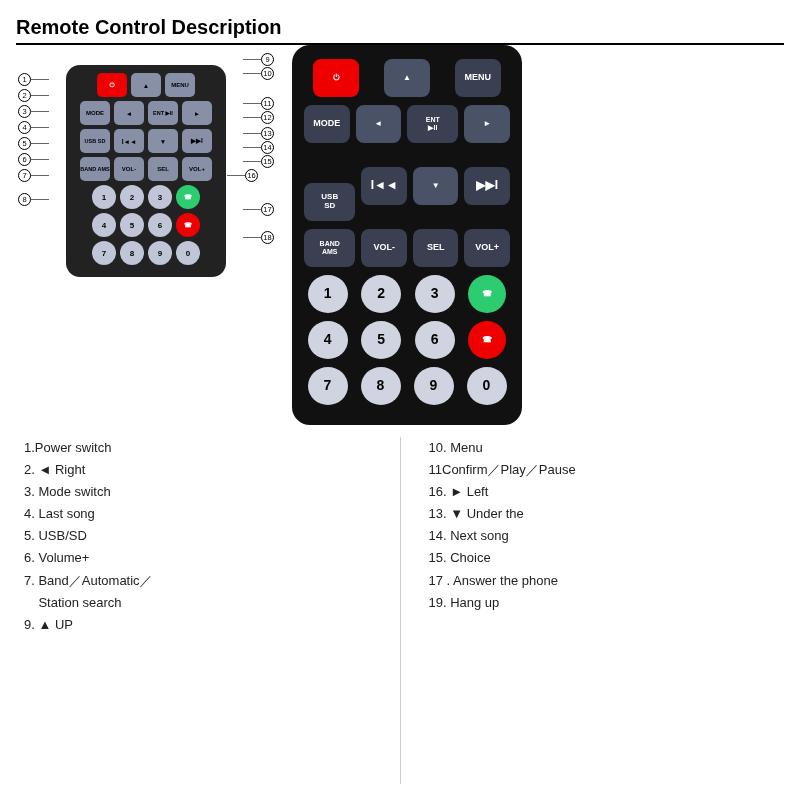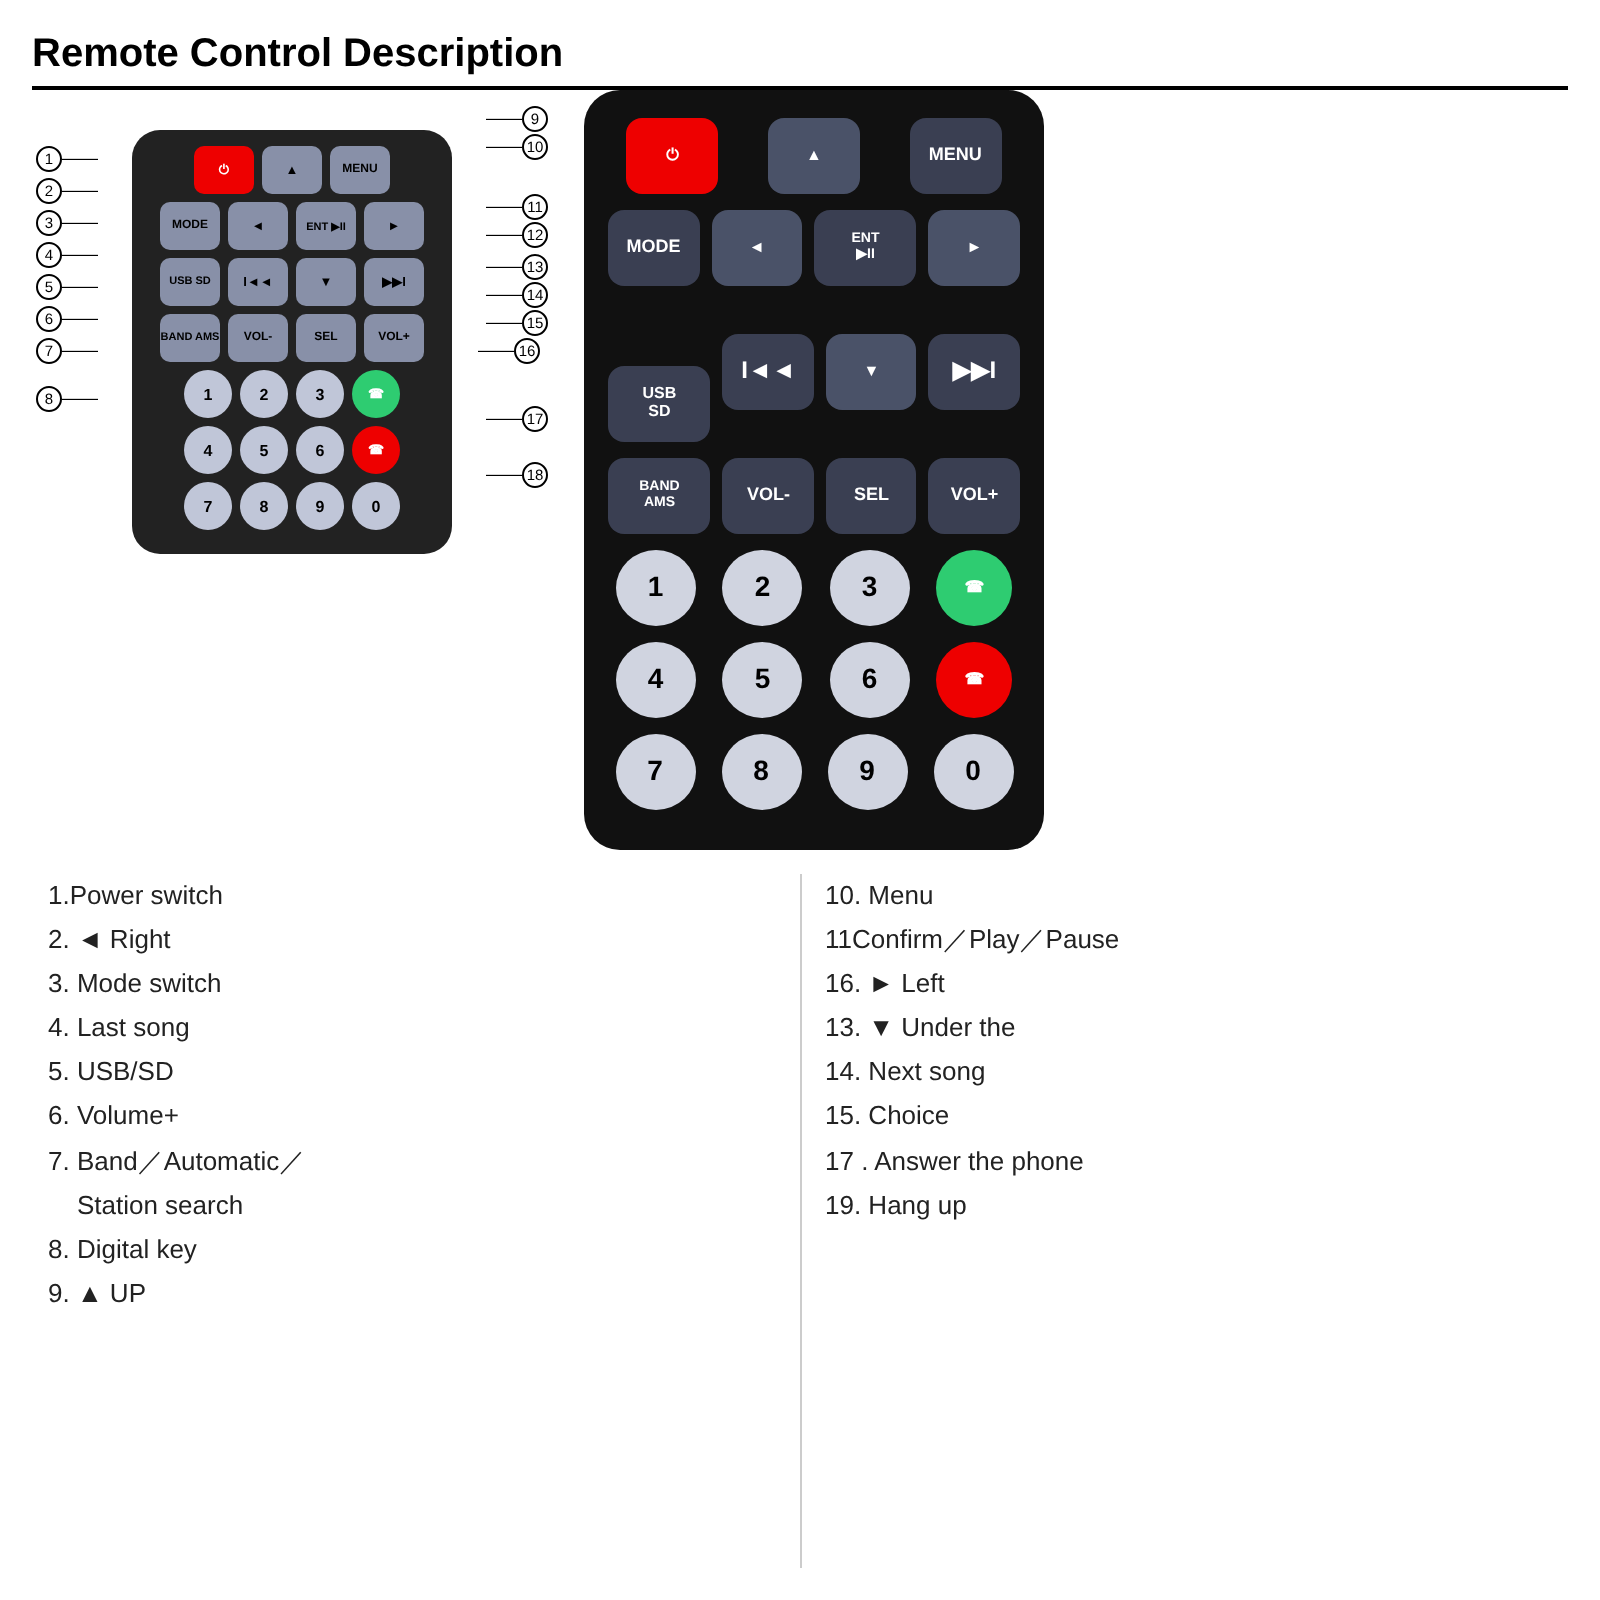--- a/index.html
+++ b/index.html
@@ -71,21 +71,21 @@
       height: 38px;
       border-radius: 50%;
       background: #d0d4e0;
       color: #000;
       font-size: 14px;
     }
     .photo-btn.tri { background: #4a5268; }
     
     .desc-section {
       display: flex;
-      gap: 0;
+      gap: 16px;
       flex: 1;
     }
     .desc-col {
       flex: 1;
       padding: 0 8px;
     }
     .desc-item {
       font-size: 13px;
       line-height: 1.7;
       color: #222;
@@ -231,21 +231,21 @@
       <span class="cn" style="right:2px; top:52px;">——<span class="cn-circle">11</span></span>
 
       <span class="cn" style="right:2px; top:66px;">——<span class="cn-circle">12</span></span>
 
       <span class="cn" style="right:2px; top:82px;">——<span class="cn-circle">13</span></span>
 
       <span class="cn" style="right:2px; top:96px;margin-left:22px;">——<span class="cn-circle">14</span></span>
 
       <span class="cn" style="right:2px; top:110px;">——<span class="cn-circle">15</span></span>
 
-      <span class="cn" style="right:6px; top:124px;">——<span class="cn-circle">16</span></span>
+      <span class="cn" style="right:18px; top:124px;">——<span class="cn-circle">16</span></span>
 
       <span class="cn" style="right:2px; top:158px;">——<span class="cn-circle">17</span></span>
 
       <span class="cn" style="right:2px; top:186px;">——<span class="cn-circle">18</span></span>
     </div>
 
     <div class="remote-photo">
 
       <div class="photo-row">
         <div class="photo-btn power-btn">⏻</div>
@@ -299,21 +299,20 @@
 
   <div class="desc-section">
     <div class="desc-col">
       <div class="desc-item">1.Power switch</div>
       <div class="desc-item">2. ◄ Right</div>
       <div class="desc-item">3. Mode switch</div>
       <div class="desc-item">4. Last song</div>
       <div class="desc-item">5. USB/SD</div>
       <div class="desc-item">6. Volume+</div>
       <div class="desc-item">7. Band／Automatic／<br>&nbsp;&nbsp;&nbsp;&nbsp;Station search</div>
-      <div class="desc-item">8. Digital key</div>
       <div class="desc-item">9. ▲ UP</div>
     </div>
     <div class="divider"></div>
     <div class="desc-col">
       <div class="desc-item">10. Menu</div>
       <div class="desc-item">11Confirm／Play／Pause</div>
       <div class="desc-item">16. ► Left</div>
       <div class="desc-item">13. ▼ Under the</div>
       <div class="desc-item">14. Next song</div>
       <div class="desc-item">15. Choice</div>

